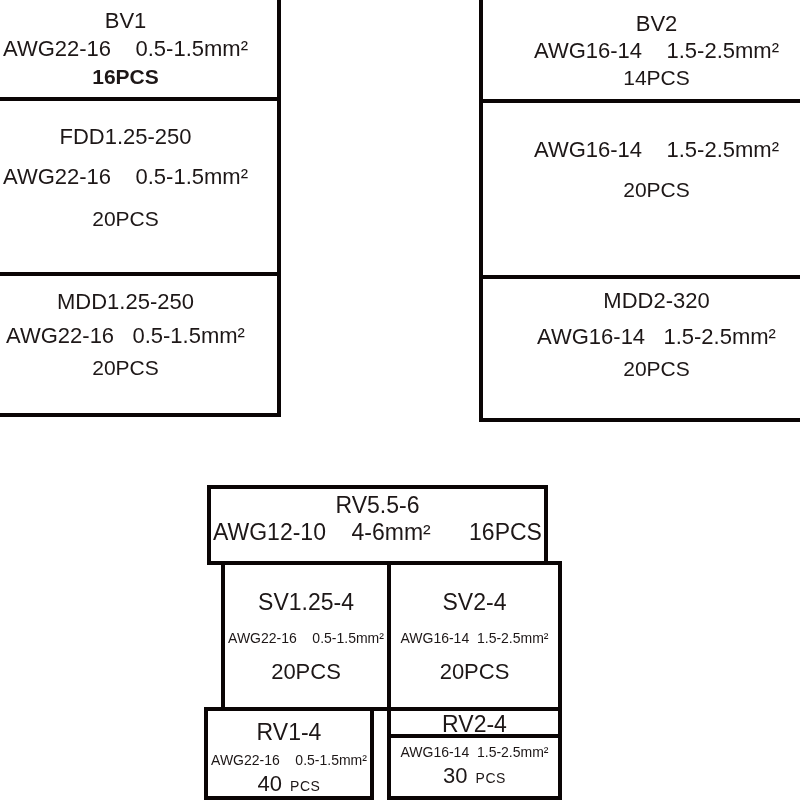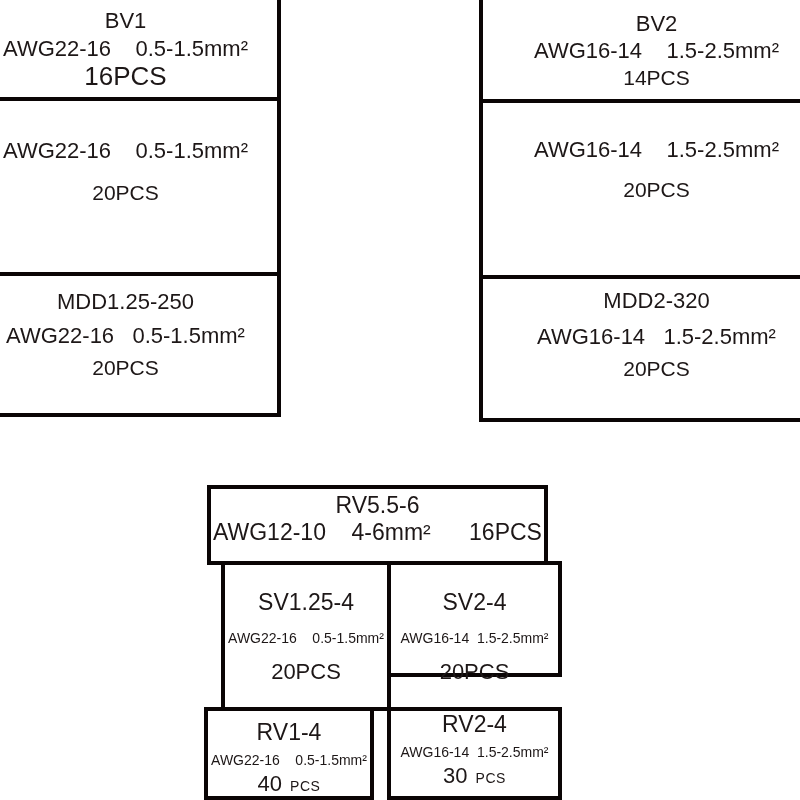--- a/index.html
+++ b/index.html
@@ -25,21 +25,21 @@
     align-items: center;
     text-align: center;
     color: #1d1717;
     background: transparent;
   }
   .t, .s, .q { white-space: pre; }
 
   
   .l1 { left:-30px; top:-44px; width:311px; height:145px; padding-top:47px; }
   .l1 .t, .l1 .s { font-size:22px; line-height:28px; }
-  .l1 .q { font-size:26px; line-height:27px; }
+  .l1 .q { font-size:21px; line-height:27px;font-weight:bold; }
 
   .l2 { left:-30px; top:97px;  width:311px; height:179px; padding-top:23px; }
   .l2 .t { font-size:22px; line-height:26px; }
   .l2 .s { font-size:22px; line-height:26px; margin-top:14px; }
   .l2 .q { font-size:21px; line-height:26px; margin-top:16px; }
 
   .l3 { left:-30px; top:272px; width:311px; height:145px; padding-top:13px; }
   .l3 .t { font-size:22px; line-height:26px; }
   .l3 .s { font-size:22px; line-height:26px; margin-top:8px; }
   .l3 .q { font-size:21px; line-height:26px; margin-top:6px; }
@@ -58,21 +58,21 @@
   .r3 .t { font-size:22px; line-height:26px; }
   .r3 .s { font-size:22px; line-height:26px; margin-top:10px; }
   .r3 .q { font-size:21px; line-height:26px; margin-top:6px; }
 
   
   .bh  { left:207px; top:485px; width:341px; height:80px; padding-top:3px; }
   .bh .t { font-size:23px; line-height:27px; }
   .bh .s { font-size:23px; line-height:27px; }
 
   .sv1 { left:221px; top:561px; width:170px; height:150px; padding-top:8px; }
-  .sv2 { left:387px; top:561px; width:175px; height:116px; padding-top:8px; }
+  .sv2 { left:387px; top:561px; width:175px; height:177px; padding-top:8px; }
   .sv .t { font-size:23px; line-height:26px;margin-top:16px; }
   .sv .s { font-size:14px; line-height:18px; margin-top:14px; }
   .sv .q { font-size:22px; line-height:26px; margin-top:12px; }
 
   .rv1 { left:204px; top:707px; width:170px; height:93px; padding-top:8px; }
   .rv2 { left:387px; top:707px; width:175px; height:93px; }
   .rv .t { font-size:23px; line-height:26px; }
   .rv .s { font-size:14px; line-height:18px; margin-top:6px; }
   .rv .q { font-size:22px; line-height:26px; margin-top:2px; }
   .rv .qu { font-size:14px; margin-left:8px; letter-spacing:0.5px; }
@@ -82,20 +82,21 @@
 
 <div class="sheet">
 
   <div class="box l1">
     <div class="t">BV1</div>
     <div class="s">AWG22-16    0.5-1.5mm²</div>
     <div class="q">16PCS</div>
   </div>
 
   <div class="box l2">
+    <div class="t">FDD1.25-250</div>
     <div class="s">AWG22-16    0.5-1.5mm²</div>
     <div class="q">20PCS</div>
   </div>
 
   <div class="box l3">
     <div class="t">MDD1.25-250</div>
     <div class="s">AWG22-16   0.5-1.5mm²</div>
     <div class="q">20PCS</div>
   </div>
 

